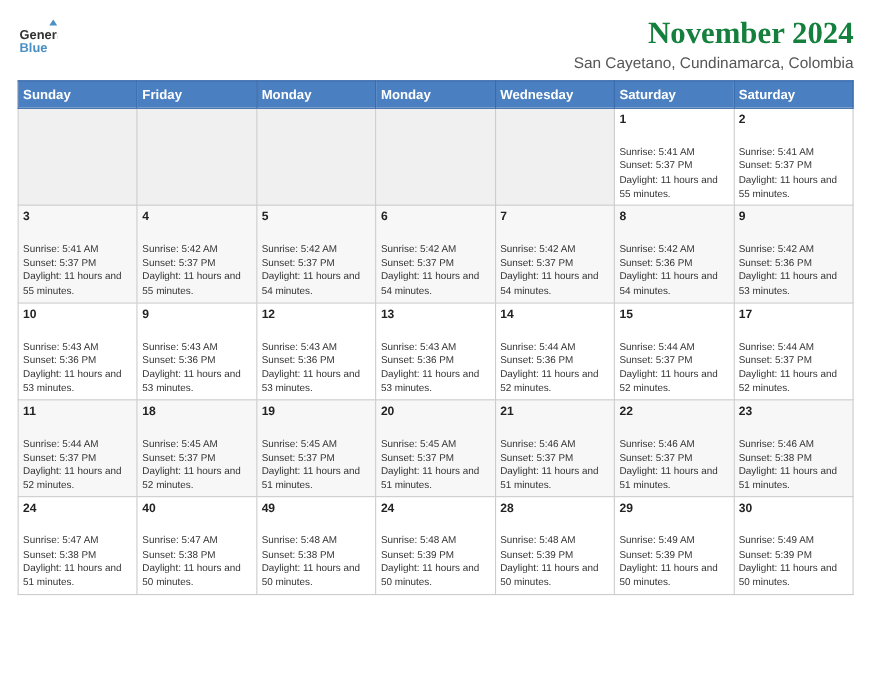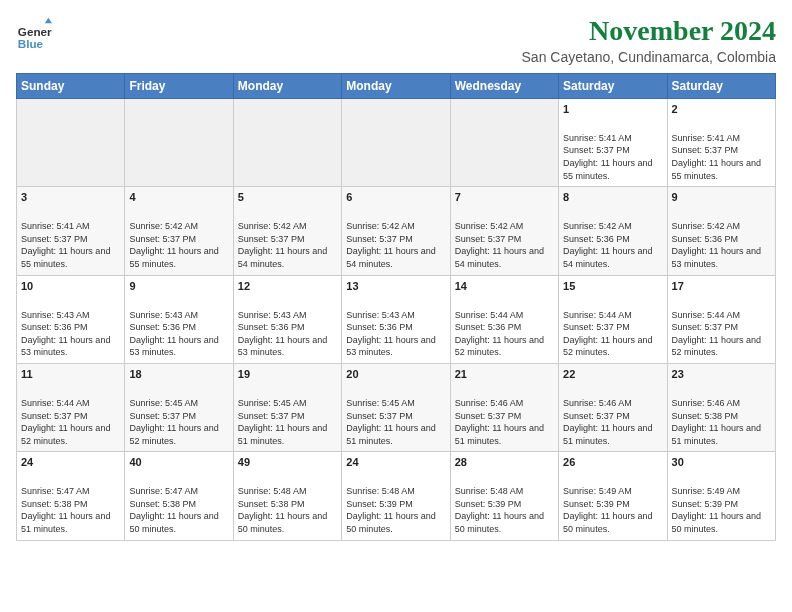--- a/index.html
+++ b/index.html
@@ -233,21 +233,21 @@
         </td>
         <td>
           <span class="day-num">24</span>
           <div class="day-info">Sunrise: 5:48 AM<br>Sunset: 5:39 PM<br>Daylight: 11 hours and 50 minutes.</div>
         </td>
         <td>
           <span class="day-num">28</span>
           <div class="day-info">Sunrise: 5:48 AM<br>Sunset: 5:39 PM<br>Daylight: 11 hours and 50 minutes.</div>
         </td>
         <td>
-          <span class="day-num">26</span>
+          <span class="day-num">29</span>
           <div class="day-info">Sunrise: 5:49 AM<br>Sunset: 5:39 PM<br>Daylight: 11 hours and 50 minutes.</div>
         </td>
         <td>
           <span class="day-num">30</span>
           <div class="day-info">Sunrise: 5:49 AM<br>Sunset: 5:39 PM<br>Daylight: 11 hours and 50 minutes.</div>
         </td>
       </tr>
     </tbody>
 </table>
 

